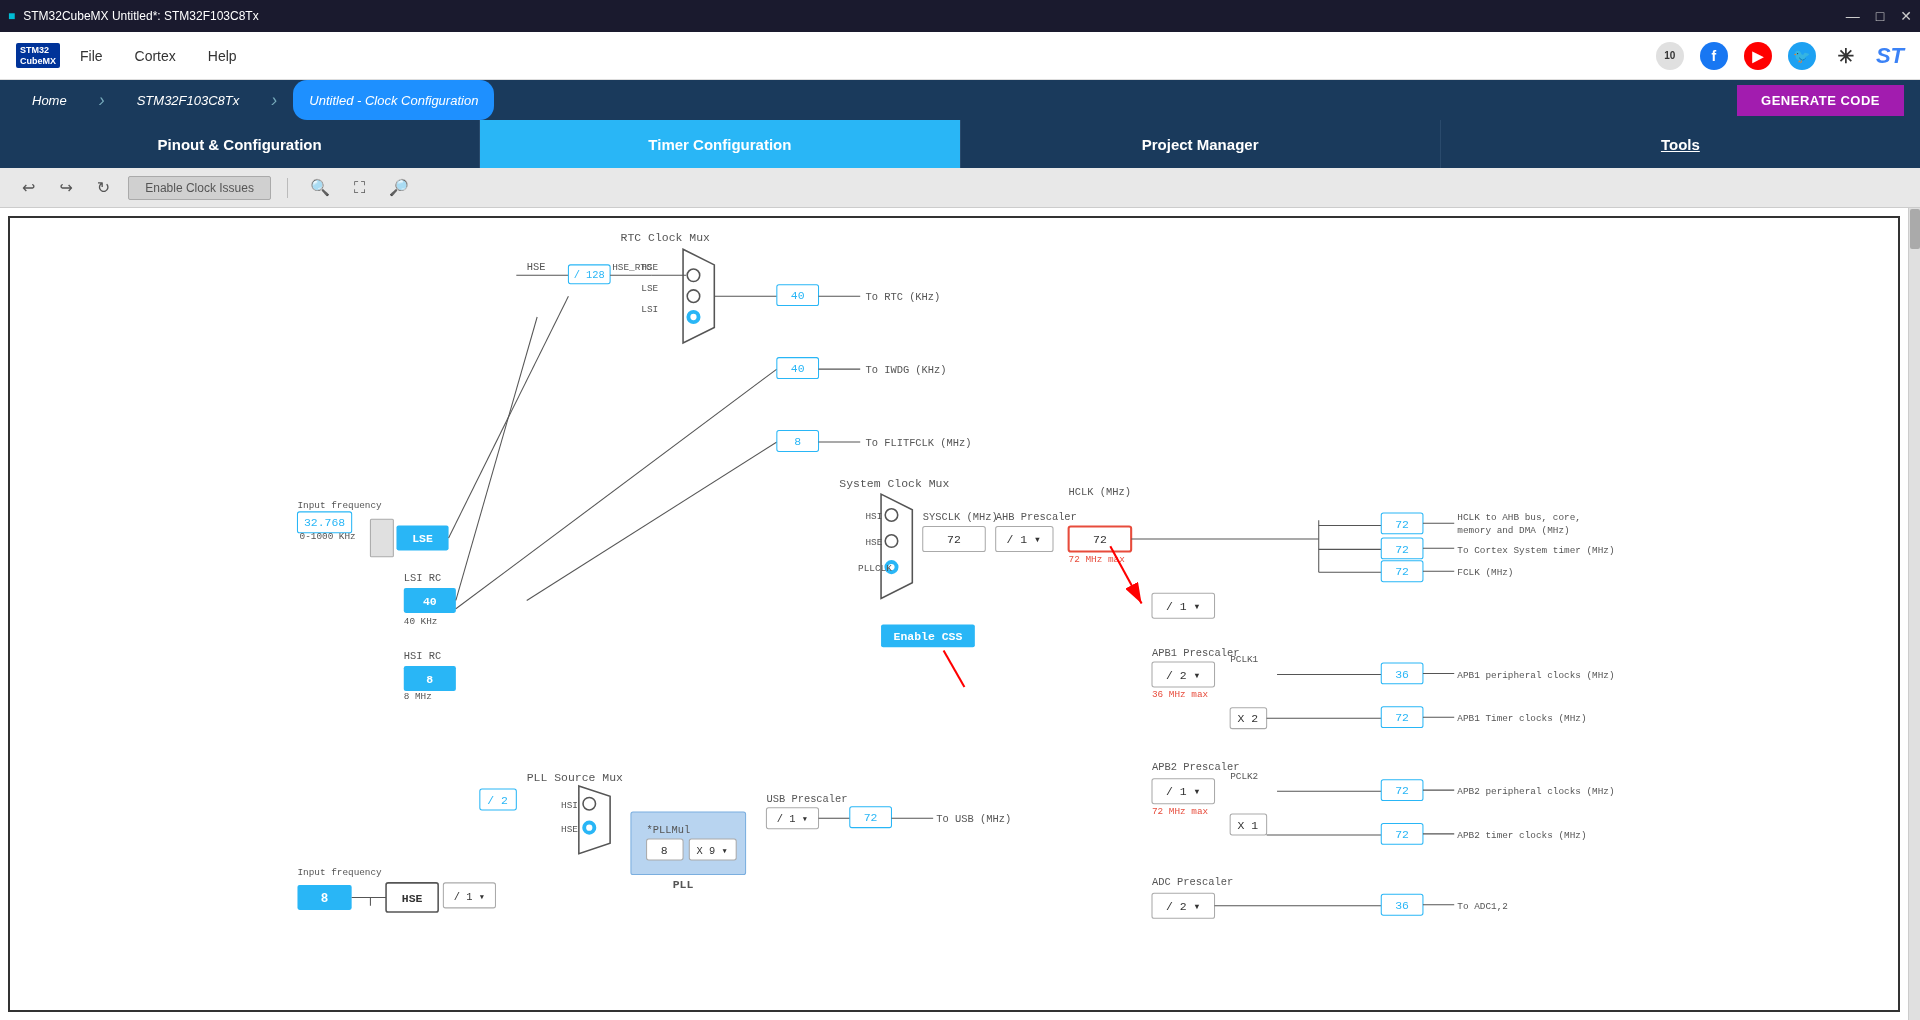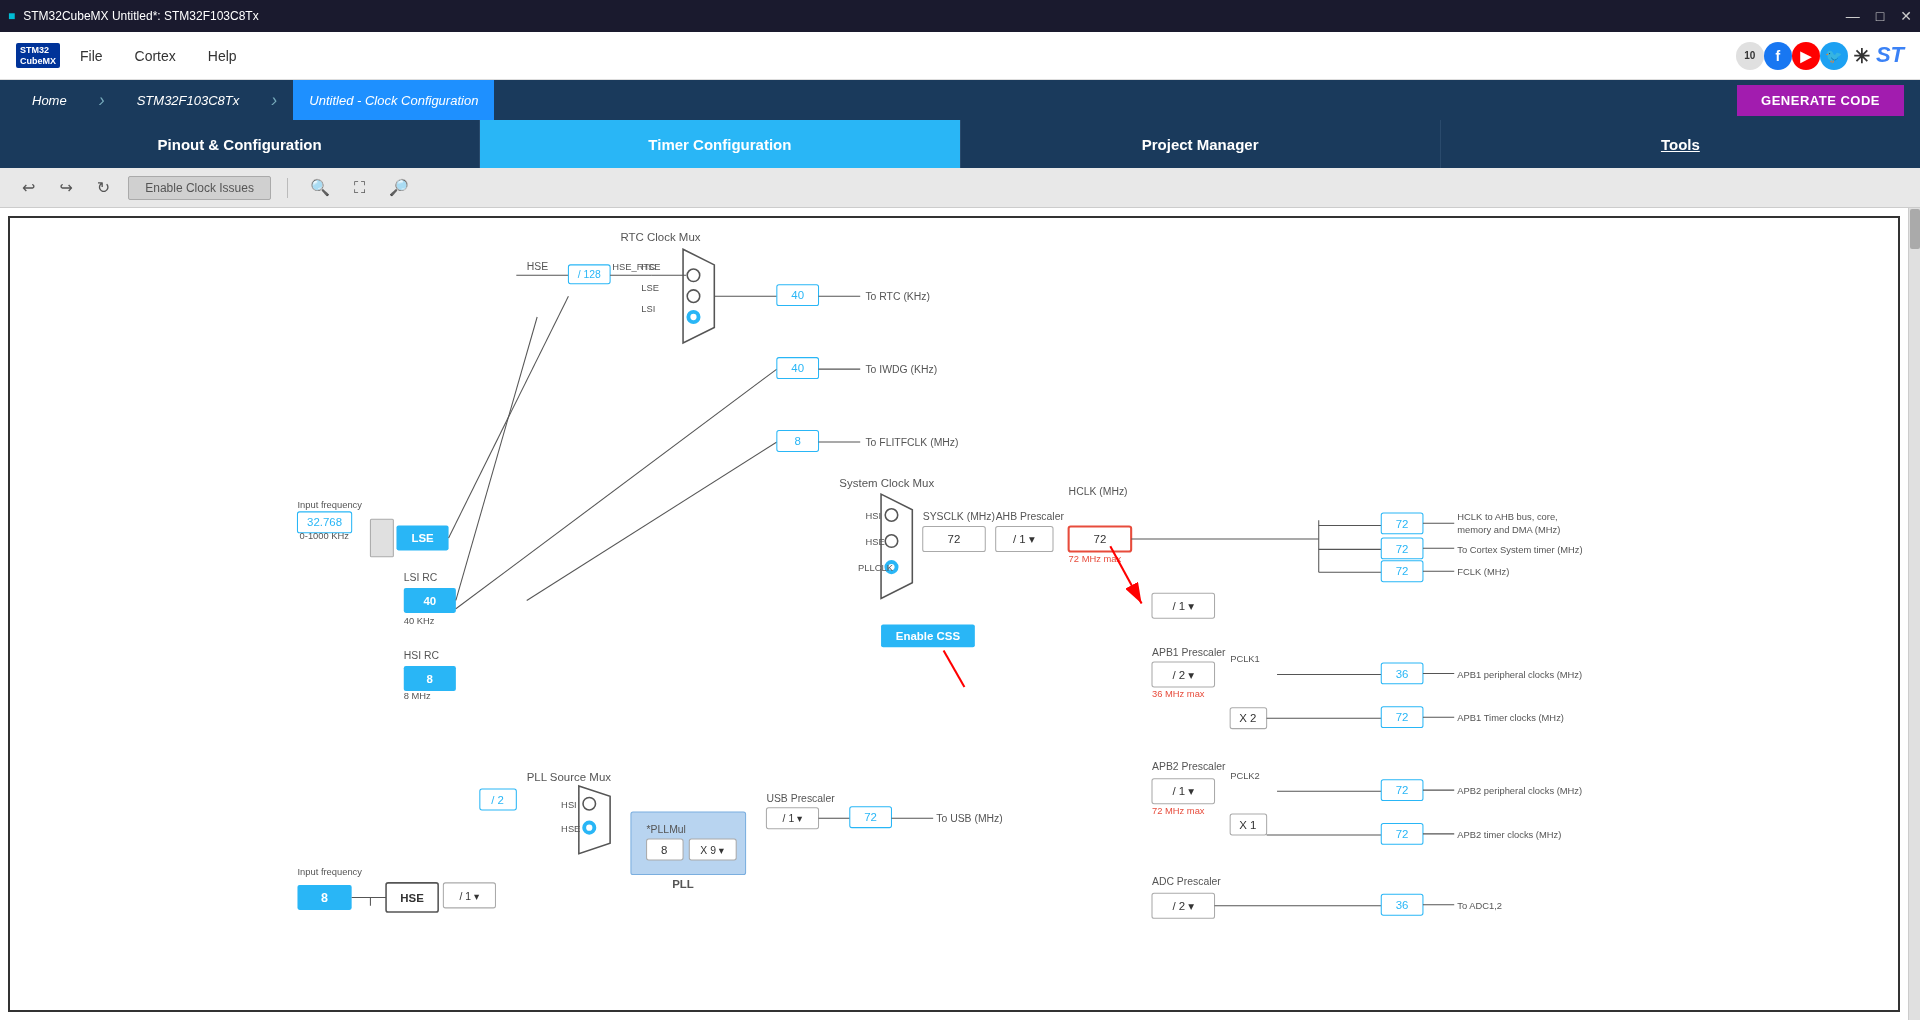--- a/index.html
+++ b/index.html
@@ -27,21 +27,21 @@
       align-items: center;
       padding: 0 16px;
       border-bottom: 1px solid #ddd;
       justify-content: space-between;
     }
     .menu-bar-left { display: flex; align-items: center; gap: 20px; }
     .logo { display: flex; align-items: center; gap: 4px; }
     .logo-box { background: #003399; color: white; font-size: 9px; font-weight: bold; padding: 2px 4px; border-radius: 2px; line-height: 1.2; }
     .menu-items { display: flex; gap: 32px; }
     .menu-item { color: #333; font-size: 14px; cursor: pointer; }
-    .menu-bar-right { display: flex; }
+    .menu-bar-right { display: flex; align-items: center; gap: 16px; }
     .social-icon { width: 28px; height: 28px; border-radius: 50%; display: flex; align-items: center; justify-content: center; font-size: 14px; font-weight: bold; cursor: pointer; }
     .si-10 { background: #e0e0e0; color: #333; font-size: 10px; font-weight: bold; }
     .si-fb { background: #1877f2; color: white; }
     .si-yt { background: #ff0000; color: white; }
     .si-tw { background: #1da1f2; color: white; }
     .si-net { background: transparent; color: #333; font-size: 20px; }
     .si-st { color: #3b82f6; font-size: 22px; font-weight: bold; font-style: italic; }
 
     
     .breadcrumb {
@@ -56,21 +56,21 @@
     .bc-item {
       color: white;
       font-size: 13px;
       padding: 0 16px;
       height: 40px;
       display: flex;
       align-items: center;
       position: relative;
       cursor: pointer;
     }
-    .bc-item.active { background: #1e90ff; }
+    .bc-item.active { background: #1e90ff; border-radius: 14px; }
     .bc-arrow {
       color: #7ab; font-size: 18px;
     }
     .generate-btn {
       background: #a21caf;
       color: white;
       border: none;
       padding: 8px 24px;
       font-size: 13px;
       font-weight: bold;
@@ -135,20 +135,21 @@
       height: calc(1020px - 32px - 48px - 40px - 48px - 40px);
       background: white;
     }
     .canvas-area {
       flex: 1;
       background: white;
       position: relative;
       overflow: hidden;
       border: 2px solid #333;
       margin: 8px;
+      font-family: Liberation Mono, monospace;
     }
 
     
     .scrollbar {
       width: 12px;
       background: #e0e0e0;
       border-left: 1px solid #ccc;
     }
     .scrollbar-thumb {
       width: 10px;

